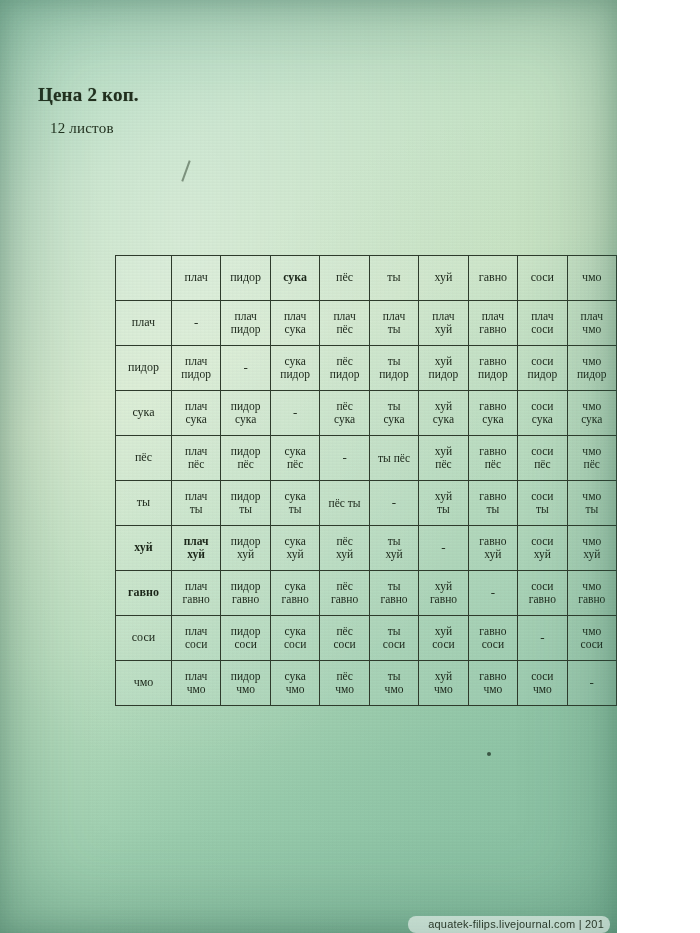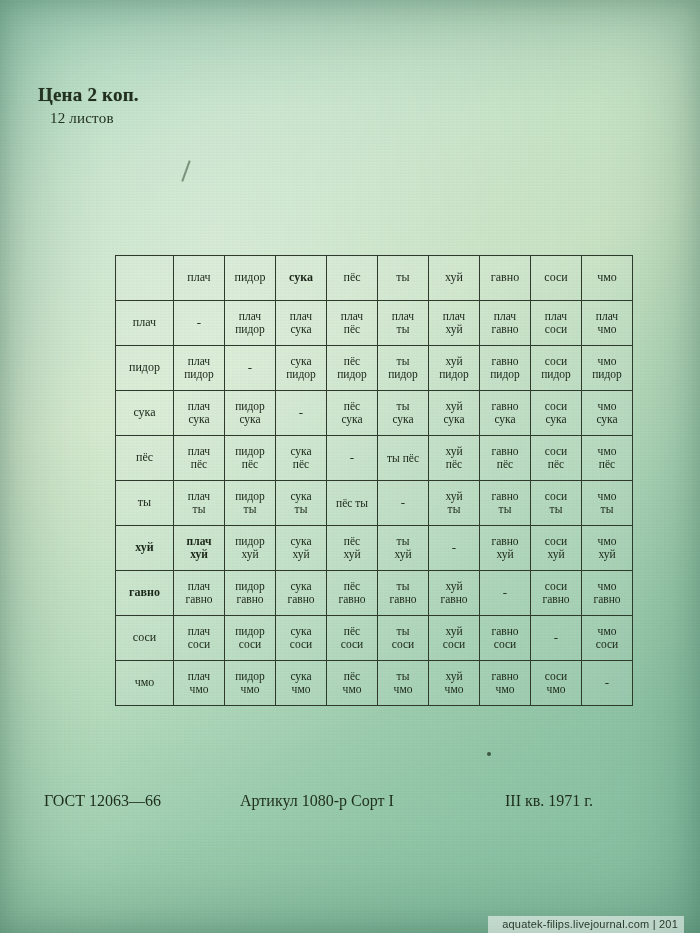--- a/index.html
+++ b/index.html
@@ -7,21 +7,21 @@
     padding: 0;
   }
   body {
     width: 700px;
     height: 933px;
     font-family: "Liberation Serif", serif;
     overflow: hidden;
   }
   #page {
     position: relative;
-    width: 700px;
+    width: 617px;
     height: 933px;
     background:
       radial-gradient(ellipse at 30% 25%, rgba(255,255,255,0.30) 0%, rgba(255,255,255,0.0) 55%),
       radial-gradient(ellipse at 85% 80%, rgba(120,180,150,0.35) 0%, rgba(255,255,255,0.0) 60%),
       linear-gradient(160deg, #9fd3b6 0%, #bfe0c4 18%, #cfe7c8 38%, #bcdfc0 58%, #9ecfb0 78%, #8cc4a6 100%);
     box-sizing: border-box;
   }
   #grain {
     position: absolute;
     inset: 0;
@@ -45,21 +45,21 @@
     color: #22311f;
   }
   .price-line1 {
     font-size: 19px;
     font-weight: bold;
     letter-spacing: 0.2px;
     text-shadow: 0 0 1px rgba(0,0,0,0.35);
   }
   .price-line2 {
     font-size: 15px;
-    margin-top: 4px;
+    margin-top: 14px;
     margin-left: 12px;
     letter-spacing: 0.2px;
   }
 
   .title {
     position: absolute;
     left: 0;
     right: 0;
     top: 202px;
     text-align: center;
@@ -173,28 +173,29 @@
   }
   .f2-c {
     position: absolute;
     left: 505px;
     top: 0;
     font-size: 16px;
   }
 
   .watermark {
     position: absolute;
-    right: 16px;
+    right: 7px;
     bottom: 0;
-    padding: 2px 6px 3px 14px;
+    padding: 2px 6px 3px 20px;
     background: rgba(255,255,255,0.55);
     color: #2a3a2a;
     font-family: "Liberation Sans", sans-serif;
     font-size: 11px;
     letter-spacing: 0.2px;
+    border-radius: 8px;
   }
 </style>
 </head>
 <body>
 
 <div id="page">
 
   <div id="grain"></div>
 
   <div class="price-block">
@@ -558,24 +559,19 @@
           <td class="diag">
             <span class="w">-</span>
           </td>
         </tr>
       </tbody>
   </table>
 
   <div class="dot-mark"></div>
 
   <div class="footer">
-    <div class="footer-row2">
-      <div class="f2-a">ГОСТ 12063—66</div>
-      <div class="f2-b">Артикул 1080-р  Сорт I</div>
-      <div class="f2-c">III  кв. 1971 г.</div>
-    </div>
   </div>
 
   <div id="vignette"></div>
 
   <div class="watermark">aquatek-filips.livejournal.com | 201</div>
 
 </div>
 
 </body></html>

